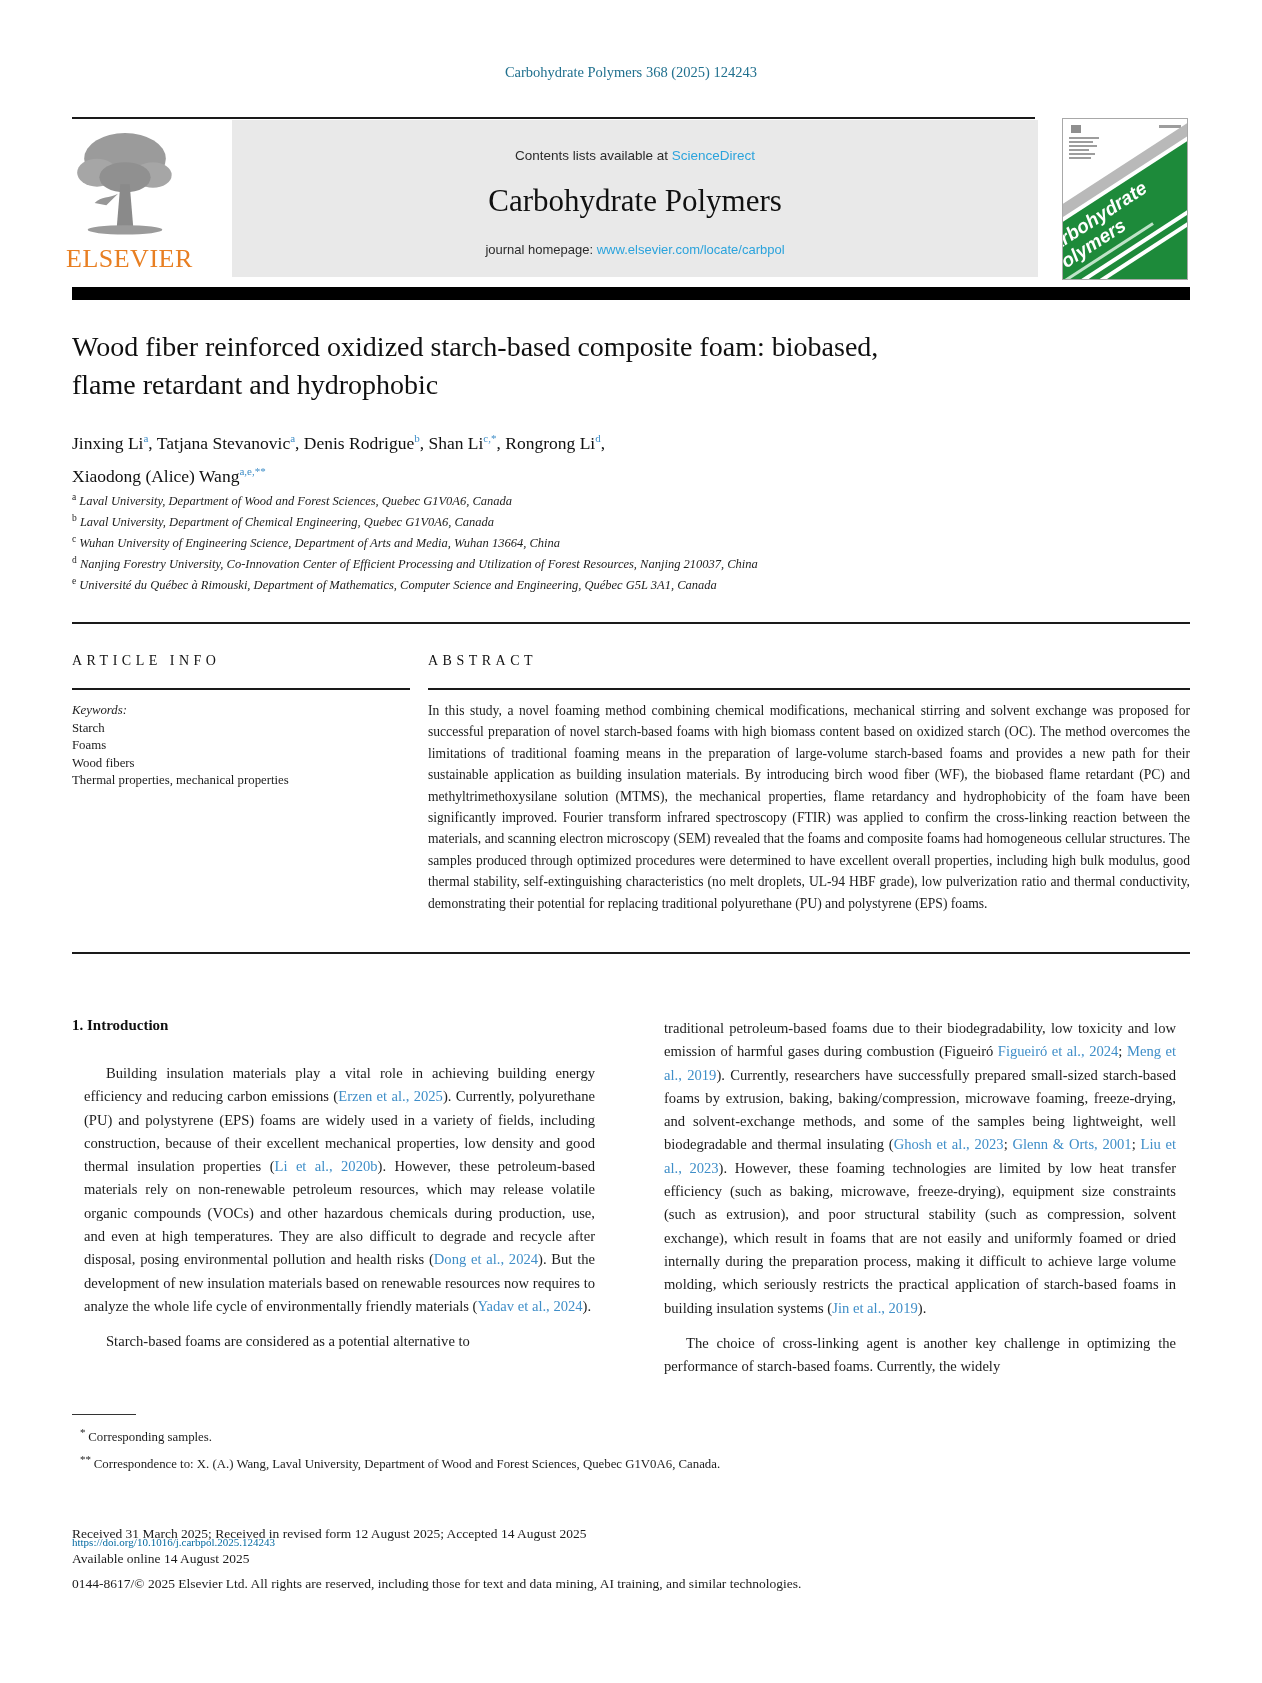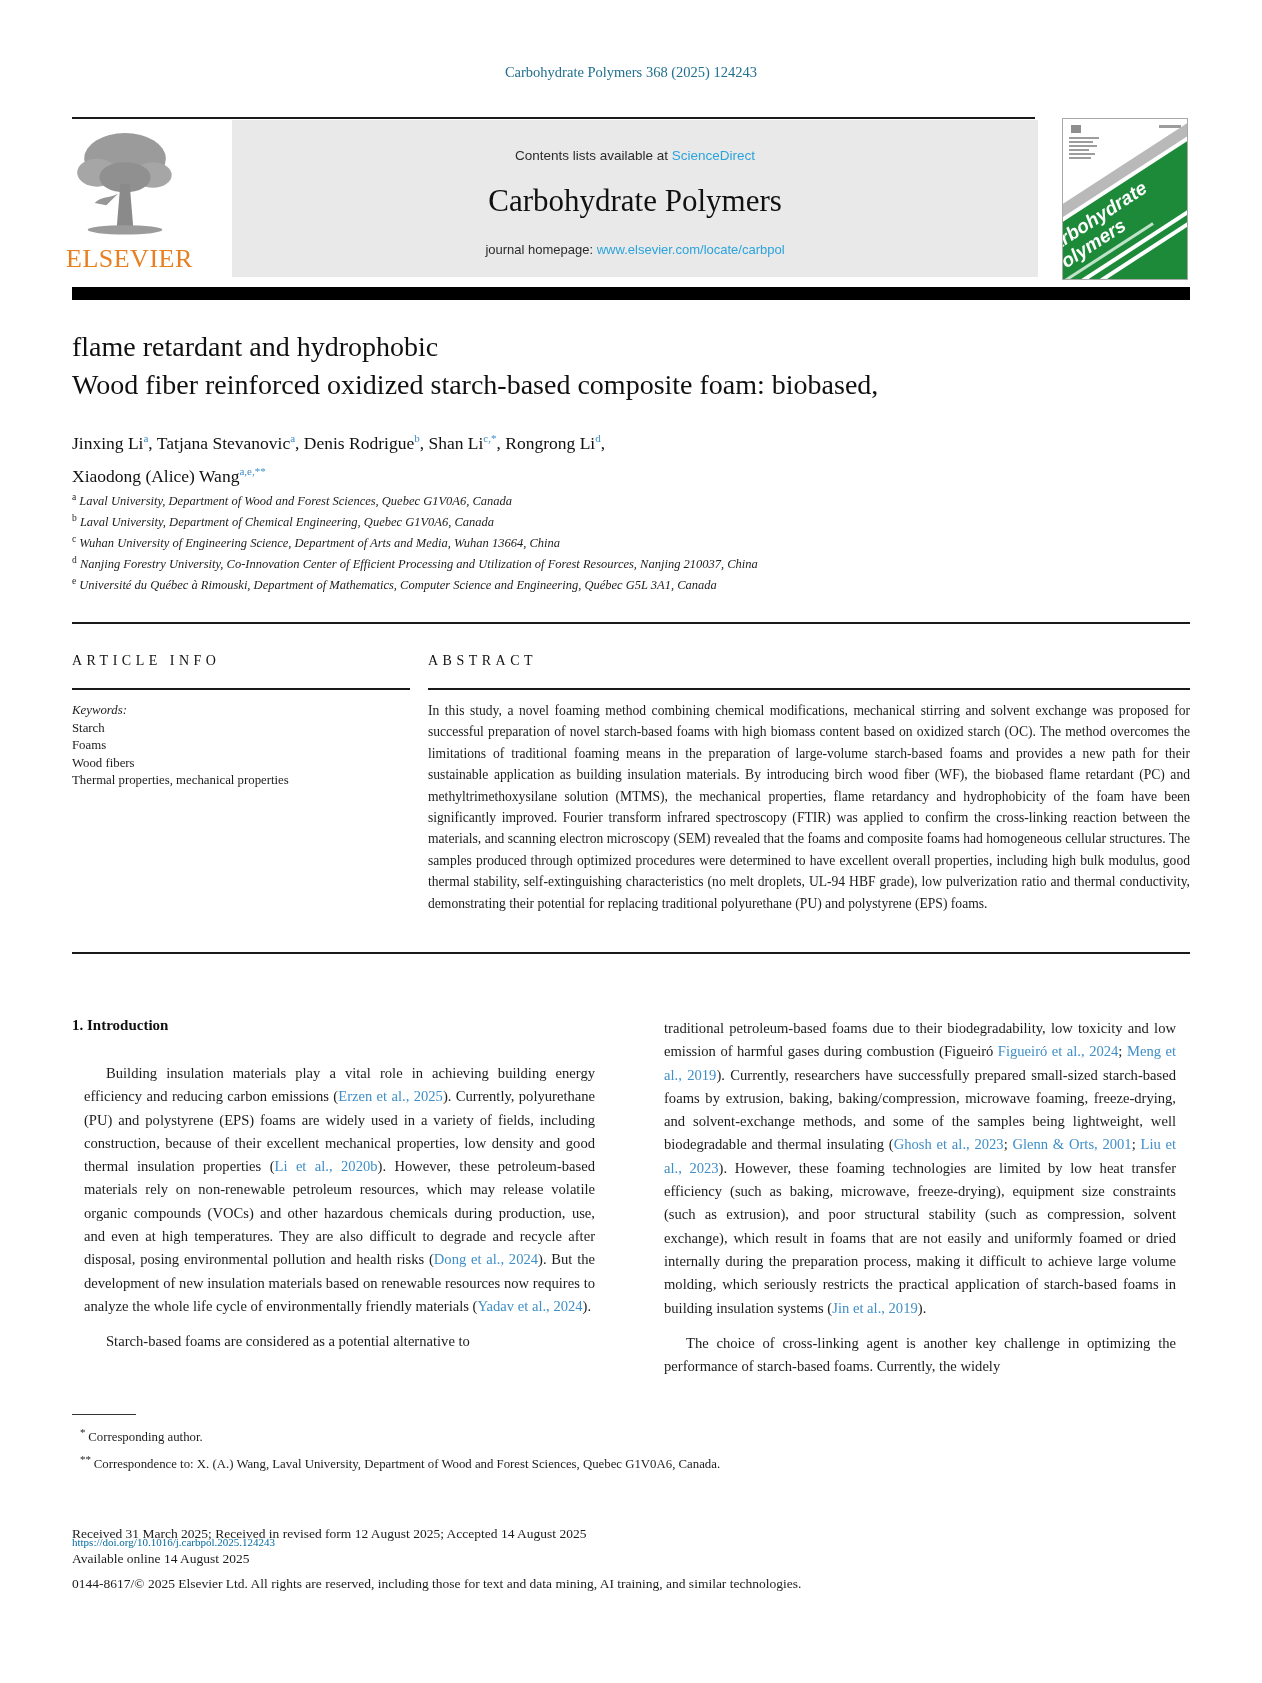--- a/index.html
+++ b/index.html
@@ -130,22 +130,22 @@
         <div class="cv-subtitle"></div>
       </div>
       <div class="cv-stripe-green"></div>
       <div class="cv-big-green"></div>
     </div>
   </div>
 
   <div class="abs black-bar"></div>
 
   <div class="abs art-title">
+    <div>Wood fiber reinforced oxidized starch-based composite foam: biobased,</div>
     <div>flame retardant and hydrophobic</div>
-    <div>Wood fiber reinforced oxidized starch-based composite foam: biobased,</div>
   </div>
 
   <div class="abs authors">
     <div><span>Jinxing Li</span><sup class="asup">a</sup><span>, </span><span>Tatjana Stevanovic</span><sup class="asup">a</sup><span>, </span><span>Denis Rodrigue</span><sup class="asup">b</sup><span>, </span><span>Shan Li</span><sup class="asup">c,*</sup><span>, </span><span>Rongrong Li</span><sup class="asup">d</sup><span>,</span></div>
     <div><span>Xiaodong (Alice) Wang</span><sup class="asup">a,e,**</sup><span></span></div>
   </div>
 
   <div class="abs affils">
       <div class="affil"><sup>a</sup><span> Laval University, Department of Wood and Forest Sciences, Quebec G1V0A6, Canada</span></div>
       <div class="affil"><sup>b</sup><span> Laval University, Department of Chemical Engineering, Quebec G1V0A6, Canada</span></div>
@@ -181,21 +181,21 @@
       <p class="para indent"><span>Building insulation materials play a vital role in achieving building energy efficiency and reducing carbon emissions (</span><span class="cite">Erzen et al., 2025</span><span>). Currently, polyurethane (PU) and polystyrene (EPS) foams are widely used in a variety of fields, including construction, because of their excellent mechanical properties, low density and good thermal insulation properties (</span><span class="cite">Li et al., 2020b</span><span>). However, these petroleum-based materials rely on non-renewable petroleum resources, which may release volatile organic compounds (VOCs) and other hazardous chemicals during production, use, and even at high temperatures. They are also difficult to degrade and recycle after disposal, posing environmental pollution and health risks (</span><span class="cite">Dong et al., 2024</span><span>). But the development of new insulation materials based on renewable resources now requires to analyze the whole life cycle of environmentally friendly materials (</span><span class="cite">Yadav et al., 2024</span><span>).</span></p>
       <p class="para indent"><span>Starch-based foams are considered as a potential alternative to</span></p>
     </div>
   <div class="abs col-right">
       <p class="para"><span>traditional petroleum-based foams due to their biodegradability, low toxicity and low emission of harmful gases during combustion (Figueiró </span><span class="cite">Figueiró et al., 2024</span><span>; </span><span class="cite">Meng et al., 2019</span><span>). Currently, researchers have successfully prepared small-sized starch-based foams by extrusion, baking, baking/compression, microwave foaming, freeze-drying, and solvent-exchange methods, and some of the samples being lightweight, well biodegradable and thermal insulating (</span><span class="cite">Ghosh et al., 2023</span><span>; </span><span class="cite">Glenn &amp; Orts, 2001</span><span>; </span><span class="cite">Liu et al., 2023</span><span>). However, these foaming technologies are limited by low heat transfer efficiency (such as baking, microwave, freeze-drying), equipment size constraints (such as extrusion), and poor structural stability (such as compression, solvent exchange), which result in foams that are not easily and uniformly foamed or dried internally during the preparation process, making it difficult to achieve large volume molding, which seriously restricts the practical application of starch-based foams in building insulation systems (</span><span class="cite">Jin et al., 2019</span><span>).</span></p>
       <p class="para indent"><span>The choice of cross-linking agent is another key challenge in optimizing the performance of starch-based foams. Currently, the widely</span></p>
     </div>
 
   <div class="abs foot-rule"></div>
   <div class="abs footnotes">
-      <div class="footnote"><span class="fn-marker">* </span><span>Corresponding author.</span></div>
+      <div class="footnote"><span class="fn-marker">* </span><span>Corresponding samples.</span></div>
       <div class="footnote"><span class="fn-marker">** </span><span>Correspondence to: X. (A.) Wang, Laval University, Department of Wood and Forest Sciences, Quebec G1V0A6, Canada.</span></div>
     </div>
 
   <a class="abs doi">https://doi.org/10.1016/j.carbpol.2025.124243</a>
   <div class="abs meta-line received">Received 31 March 2025; Received in revised form 12 August 2025; Accepted 14 August 2025</div>
   <div class="abs meta-line available">Available online 14 August 2025</div>
   <div class="abs meta-line copyright">0144-8617/© 2025 Elsevier Ltd. All rights are reserved, including those for text and data mining, AI training, and similar technologies.</div>
 
 </div>
 

